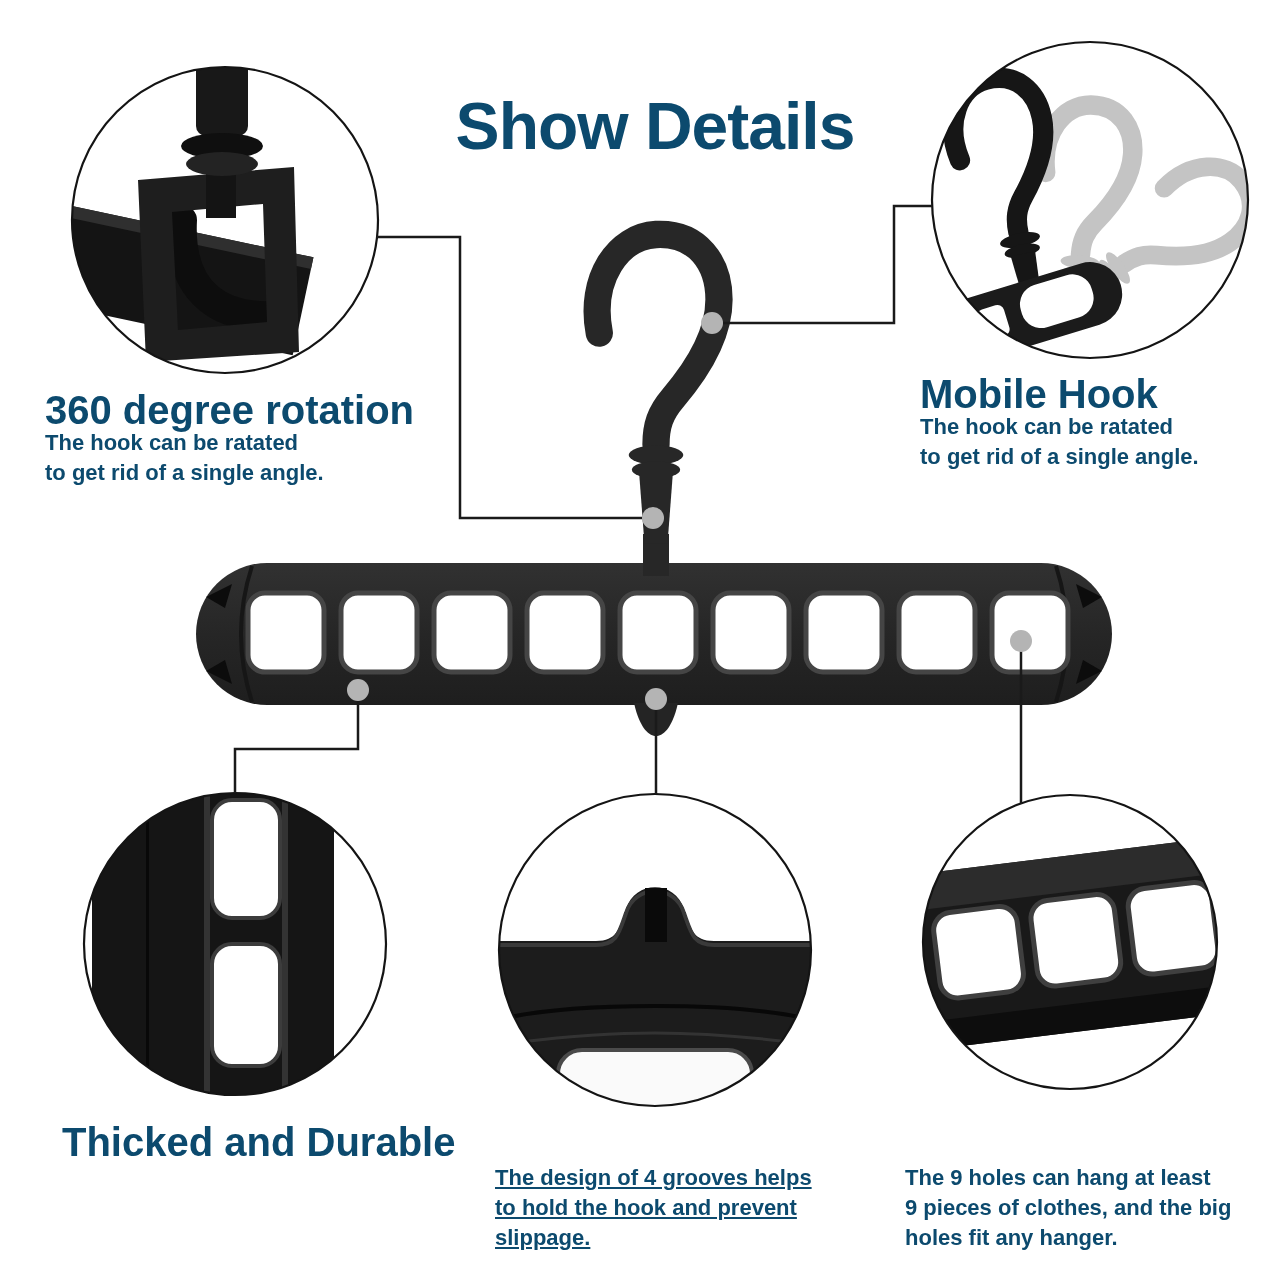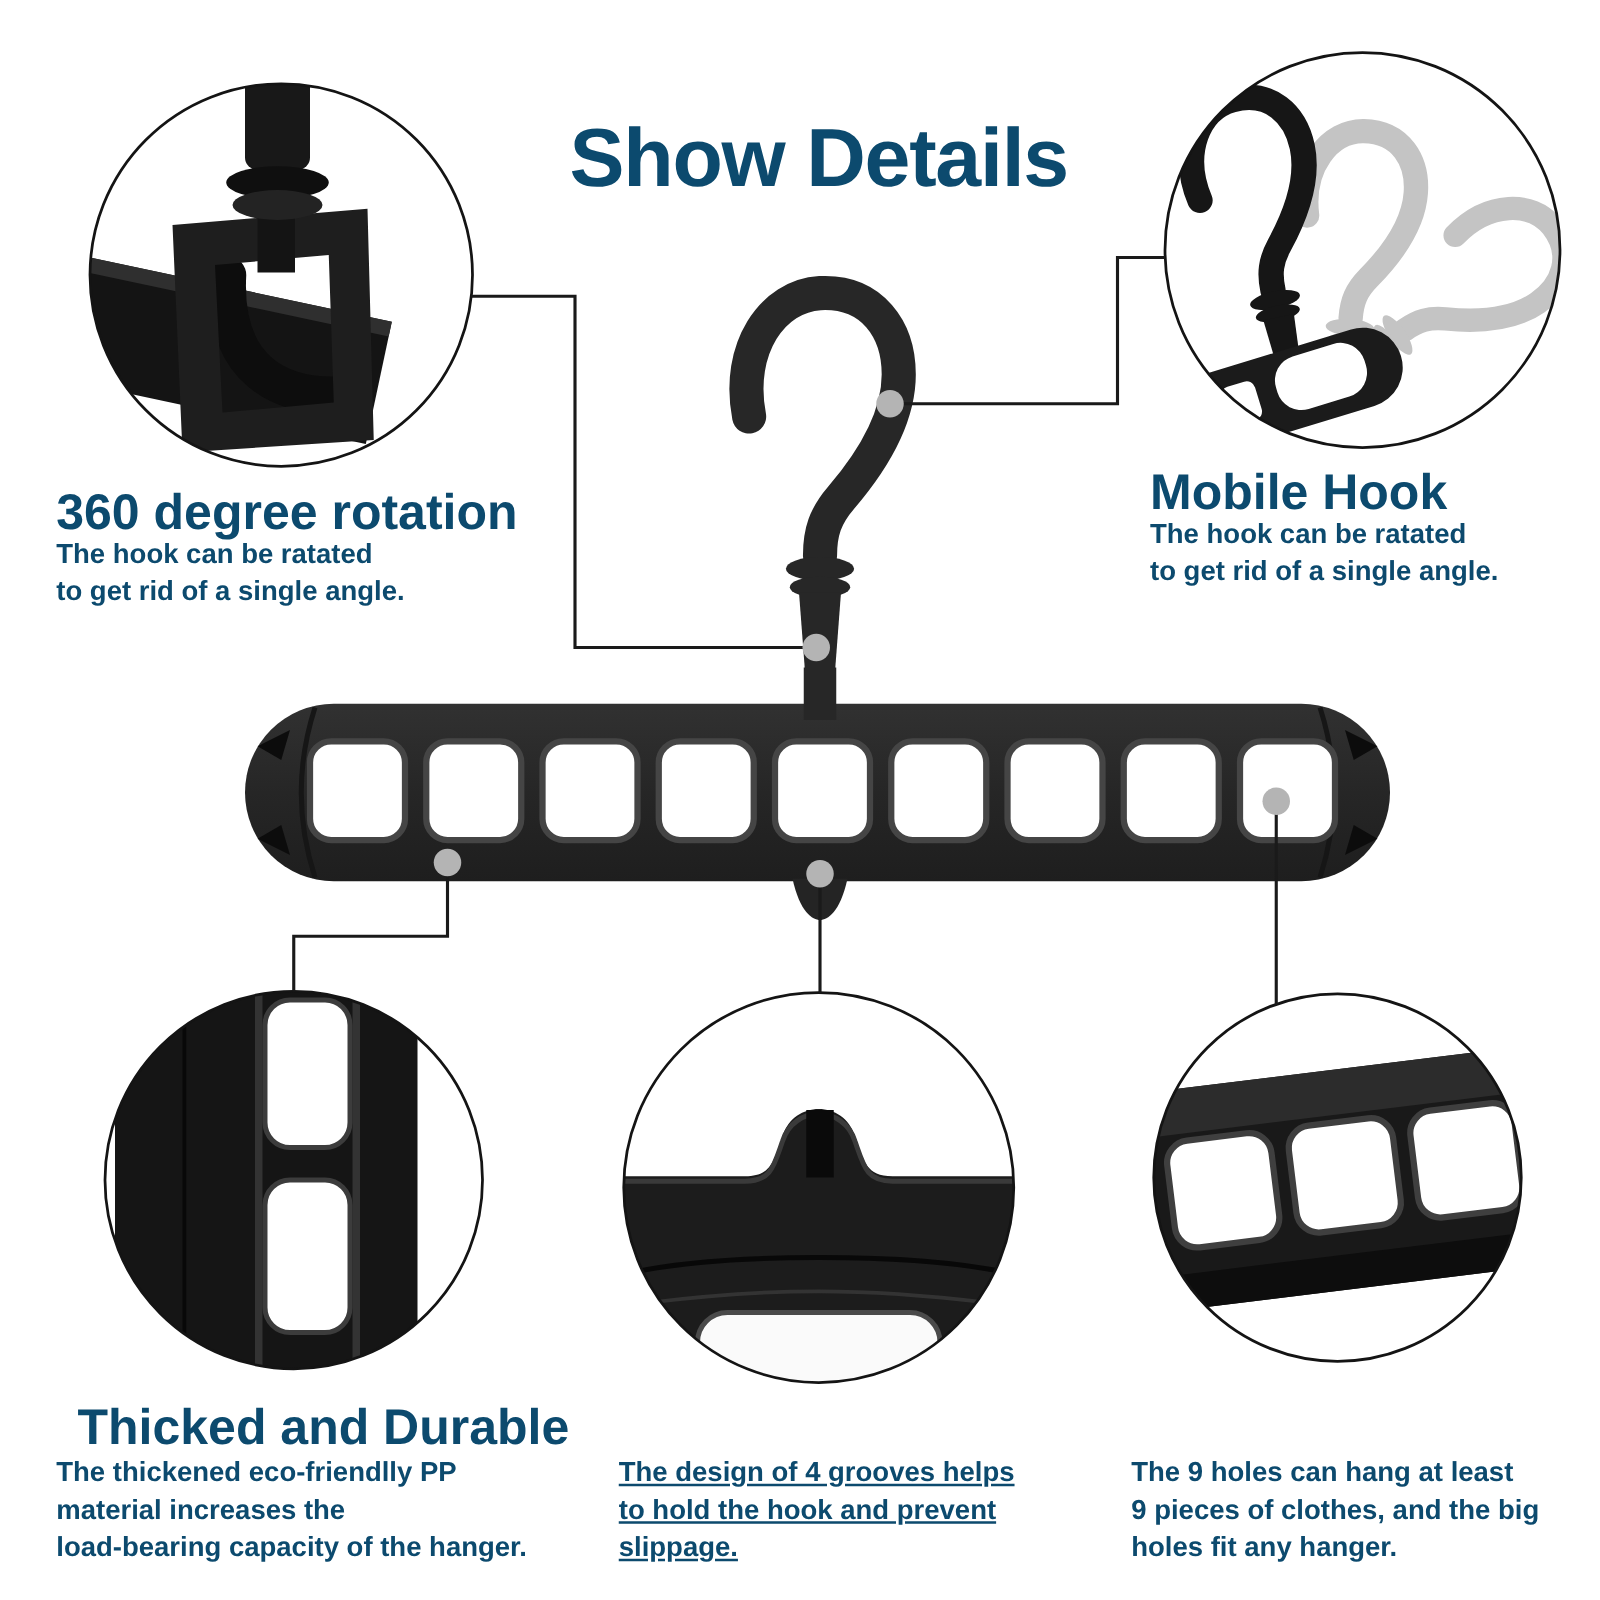--- a/index.html
+++ b/index.html
@@ -175,25 +175,20 @@
     <div>to get rid of a single angle.</div>
   </div>
 
   <div class="txt h2" style="left:920px;top:372px;">Mobile Hook</div>
   <div class="txt body" style="left:920px;top:412px;">
     <div>The hook can be ratated</div>
     <div>to get rid of a single angle.</div>
   </div>
 
   <div class="txt h2" style="left:45px;top:1120px;margin-left:17px;">Thicked and Durable</div>
-  <div class="txt body" style="left:45px;top:1163px;">
-    <div>The thickened eco-friendlly PP</div>
-    <div>material increases the</div>
-    <div>load-bearing capacity of the hanger.</div>
-  </div>
 
   <div class="txt body" style="left:495px;top:1163px;text-decoration:underline;">
     <div>The design of 4 grooves helps</div>
     <div>to hold the hook and prevent</div>
     <div>slippage.</div>
   </div>
 
   <div class="txt body" style="left:905px;top:1163px;">
     <div>The 9 holes can hang at least</div>
     <div>9 pieces of clothes, and the big</div>

